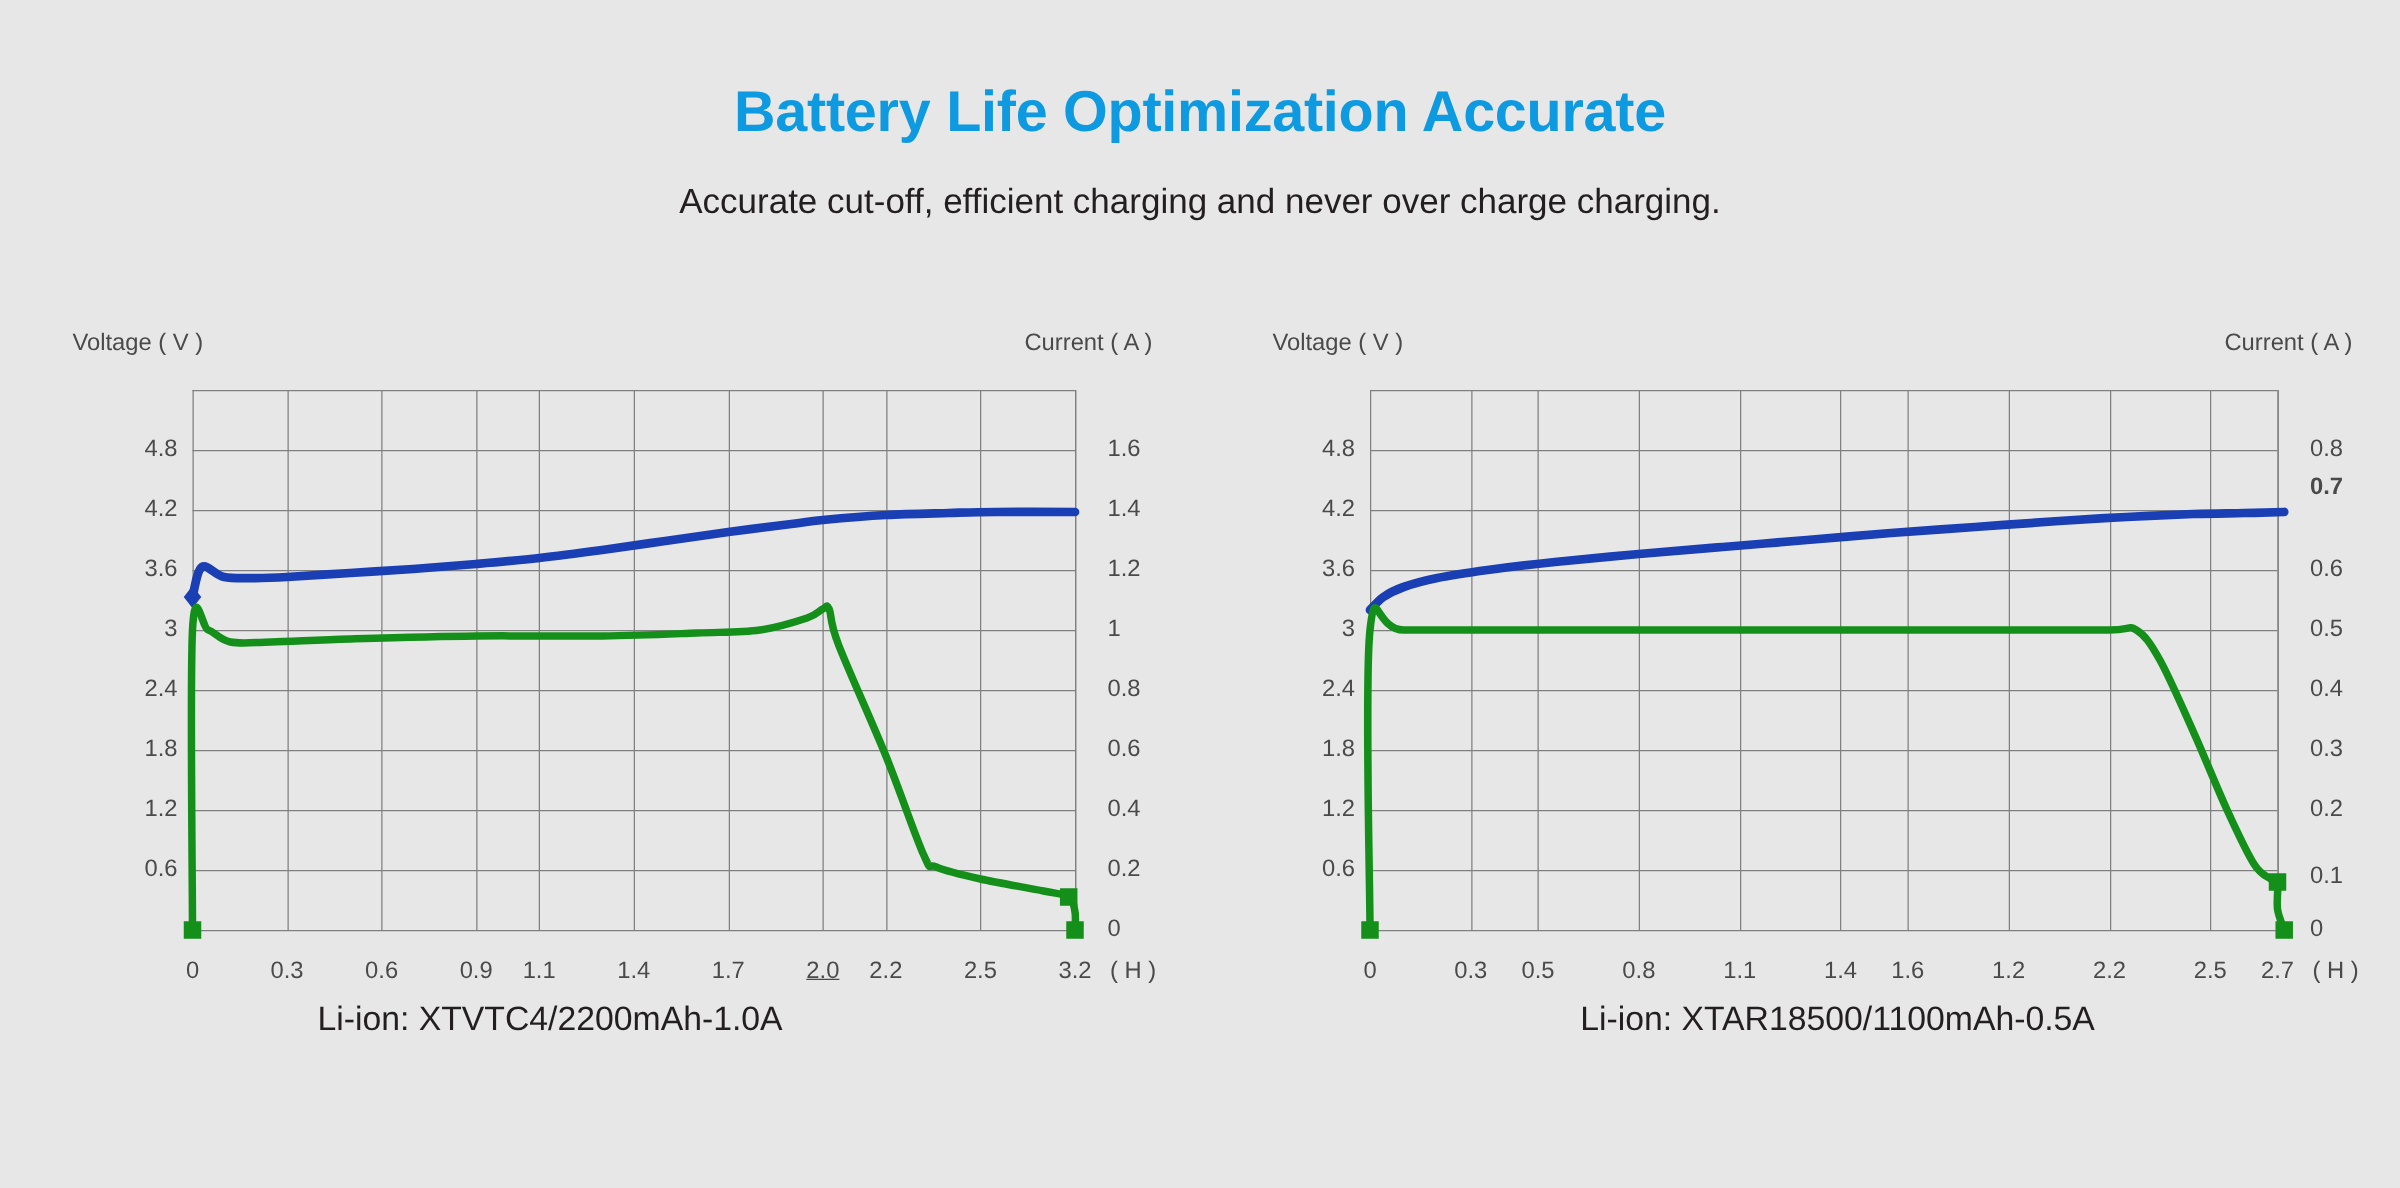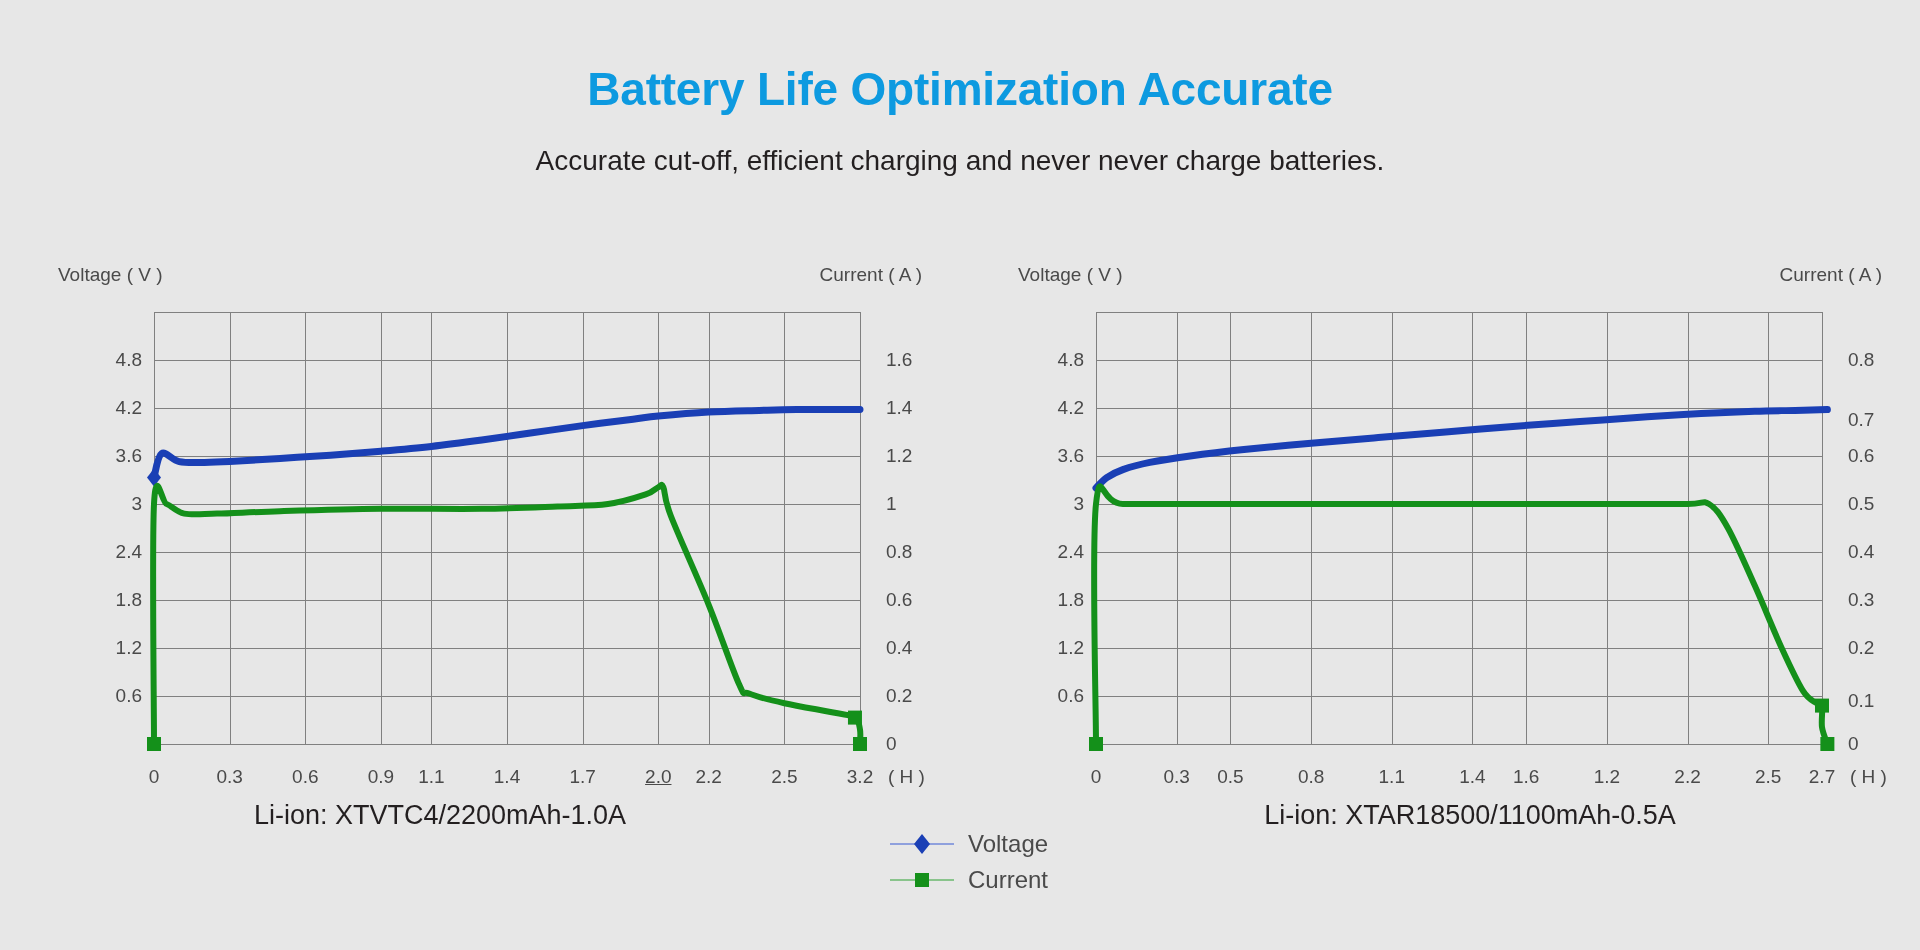--- a/index.html
+++ b/index.html
@@ -84,21 +84,21 @@
   .legend-mark .ln { position: absolute; left: 0; right: 0; top: 10px; height: 2px; }
   .legend-mark .mk { position: absolute; left: 50%; top: 50%; }
   .legend-label { white-space: nowrap; }
 </style>
 </head>
 <body>
 
 <div id="root">
 
   <div class="title">Battery Life Optimization Accurate</div>
-  <div class="subtitle">Accurate cut-off, efficient charging and never never charge batteries.</div>
+  <div class="subtitle">Accurate cut-off, efficient charging and never over charge charging.</div>
 
   <div class="chart chart-left">
     <div class="ax-title left-t">Voltage ( V )</div>
     <div class="ax-title right-t">Current ( A )</div>
     <div class="plot">
       <div class="grid">
           <div class="v" style="left: 0px;"></div>
           <div class="v" style="left: 75.6429px;"></div>
           <div class="v" style="left: 151.286px;"></div>
           <div class="v" style="left: 226.929px;"></div>
@@ -203,54 +203,34 @@
         <div class="xtick" style="left: 215.111px;">0.8</div>
         <div class="xtick" style="left: 295.778px;">1.1</div>
         <div class="xtick" style="left: 376.444px;">1.4</div>
         <div class="xtick" style="left: 430.222px;">1.6</div>
         <div class="xtick" style="left: 510.889px;">1.2</div>
         <div class="xtick" style="left: 591.556px;">2.2</div>
         <div class="xtick" style="left: 672.222px;">2.5</div>
         <div class="xtick" style="left: 726px;">2.7</div>
         <div class="xunit">( H )</div>
         <div class="y2tick" style="top: 48px;">0.8</div>
-        <div class="y2tick" style="top: 108px;">0.7</div>
+        <div class="y2tick" style="top: 78px; font-weight: bold;">0.7</div>
         <div class="y2tick" style="top: 144px;">0.6</div>
         <div class="y2tick" style="top: 192px;">0.5</div>
         <div class="y2tick" style="top: 240px;">0.4</div>
         <div class="y2tick" style="top: 288px;">0.3</div>
         <div class="y2tick" style="top: 336px;">0.2</div>
         <div class="y2tick" style="top: 389px;">0.1</div>
         <div class="y2tick" style="top: 432px;">0</div>
         <div class="ytick" style="top: 48px;">4.8</div>
         <div class="ytick" style="top: 96px;">4.2</div>
         <div class="ytick" style="top: 144px;">3.6</div>
         <div class="ytick" style="top: 192px;">3</div>
         <div class="ytick" style="top: 240px;">2.4</div>
         <div class="ytick" style="top: 288px;">1.8</div>
         <div class="ytick" style="top: 336px;">1.2</div>
         <div class="ytick" style="top: 384px;">0.6</div>
       </div>
     <div class="caption">Li-ion: XTAR18500/1100mAh-0.5A</div>
   </div>
 
-  <div class="legend">
-    <div class="legend-row">
-      <span class="legend-mark">
-        <span class="ln" style="background:#8fa0dd"></span>
-        <svg class="mk" width="26" height="26" viewBox="0 0 26 26" style="transform:translate(-50%,-50%)">
-          <polygon points="13,3 21,13 13,23 5,13" fill="#1a3fb5"></polygon>
-        </svg>
-      </span>
-      <span class="legend-label">Voltage</span>
-    </div>
-    <div class="legend-row">
-      <span class="legend-mark">
-        <span class="ln" style="background:#89c48c"></span>
-        <svg class="mk" width="22" height="22" viewBox="0 0 22 22" style="transform:translate(-50%,-50%)">
-          <rect x="4" y="4" width="14" height="14" fill="#14901a"></rect>
-        </svg>
-      </span>
-      <span class="legend-label">Current</span>
-    </div>
-  </div>
 
 </div>
 
 </body></html>

